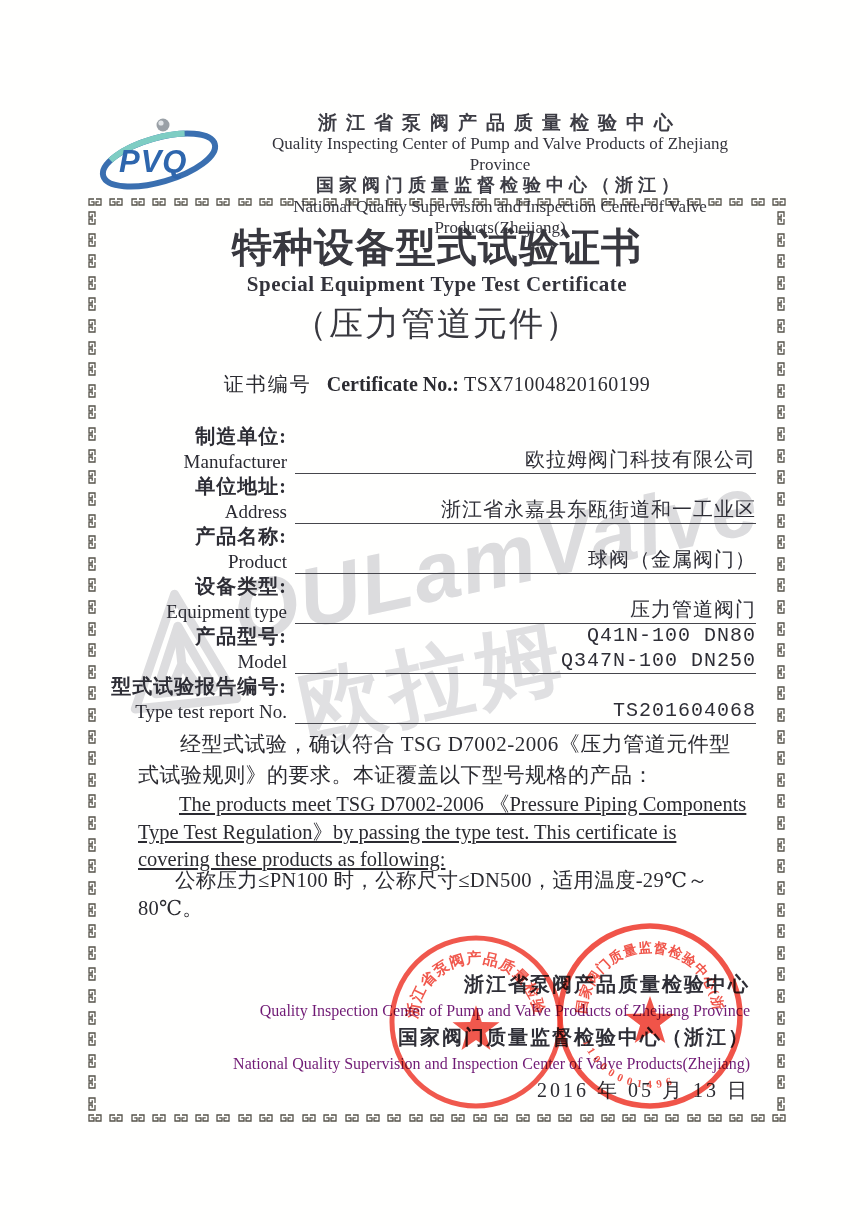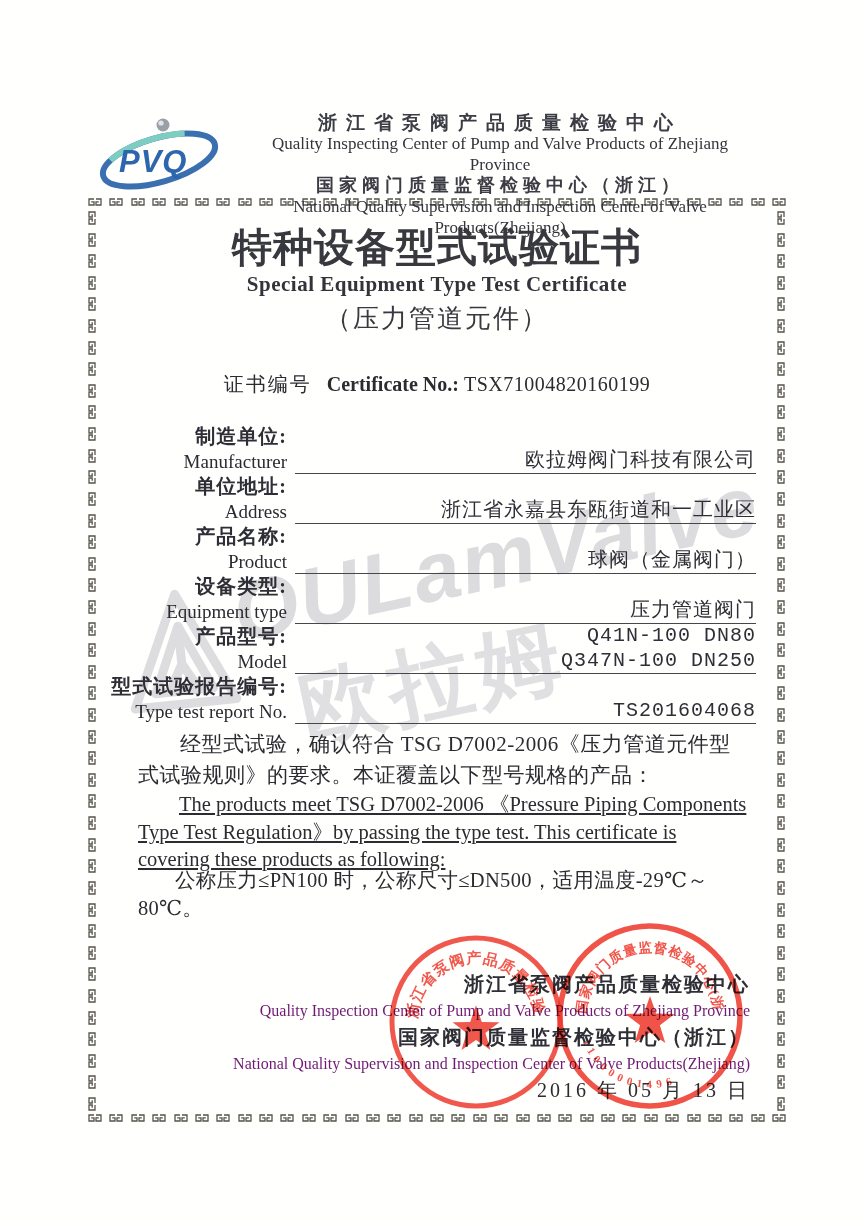--- a/index.html
+++ b/index.html
@@ -28,21 +28,21 @@
   .fret-bottom{left:88px;top:1114px;width:698px;height:9px;}
   .fret-left{left:88px;top:211px;width:9px;height:900px;flex-direction:column;}
   .fret-right{left:777px;top:211px;width:9px;height:900px;flex-direction:column;}
 
   
   .title-cn{position:absolute;left:88px;top:220px;width:698px;text-align:center;
             font-size:40px;font-weight:700;letter-spacing:1px;color:#38383f;z-index:2;}
   .title-en{position:absolute;left:88px;top:272px;width:698px;text-align:center;
             font-size:21px;font-weight:600;color:#33333b;letter-spacing:.5px;z-index:2;}
   .sub-cn{position:absolute;left:88px;top:301px;width:698px;text-align:center;
-          font-size:26px;color:#38383f;letter-spacing:2px;z-index:2;}
+          font-size:34px;color:#38383f;letter-spacing:2px;z-index:2;}
   .sub-en{position:absolute;left:88px;top:334px;width:698px;text-align:center;
           font-size:20px;font-weight:600;color:#33333b;z-index:2;}
   .certline{position:absolute;left:88px;top:371px;width:698px;text-align:center;font-size:20px;z-index:2;color:#2b2b31;}
   .certline .c-cn{letter-spacing:2px;margin-right:10px;}
   .certline .c-en{font-weight:bold;}
   .certline .c-no{font-family:"Liberation Serif",serif;letter-spacing:.5px;}
 
   
   .fields{position:absolute;left:90px;top:424px;width:666px;z-index:2;}
   .frow{display:flex;height:50px;}

